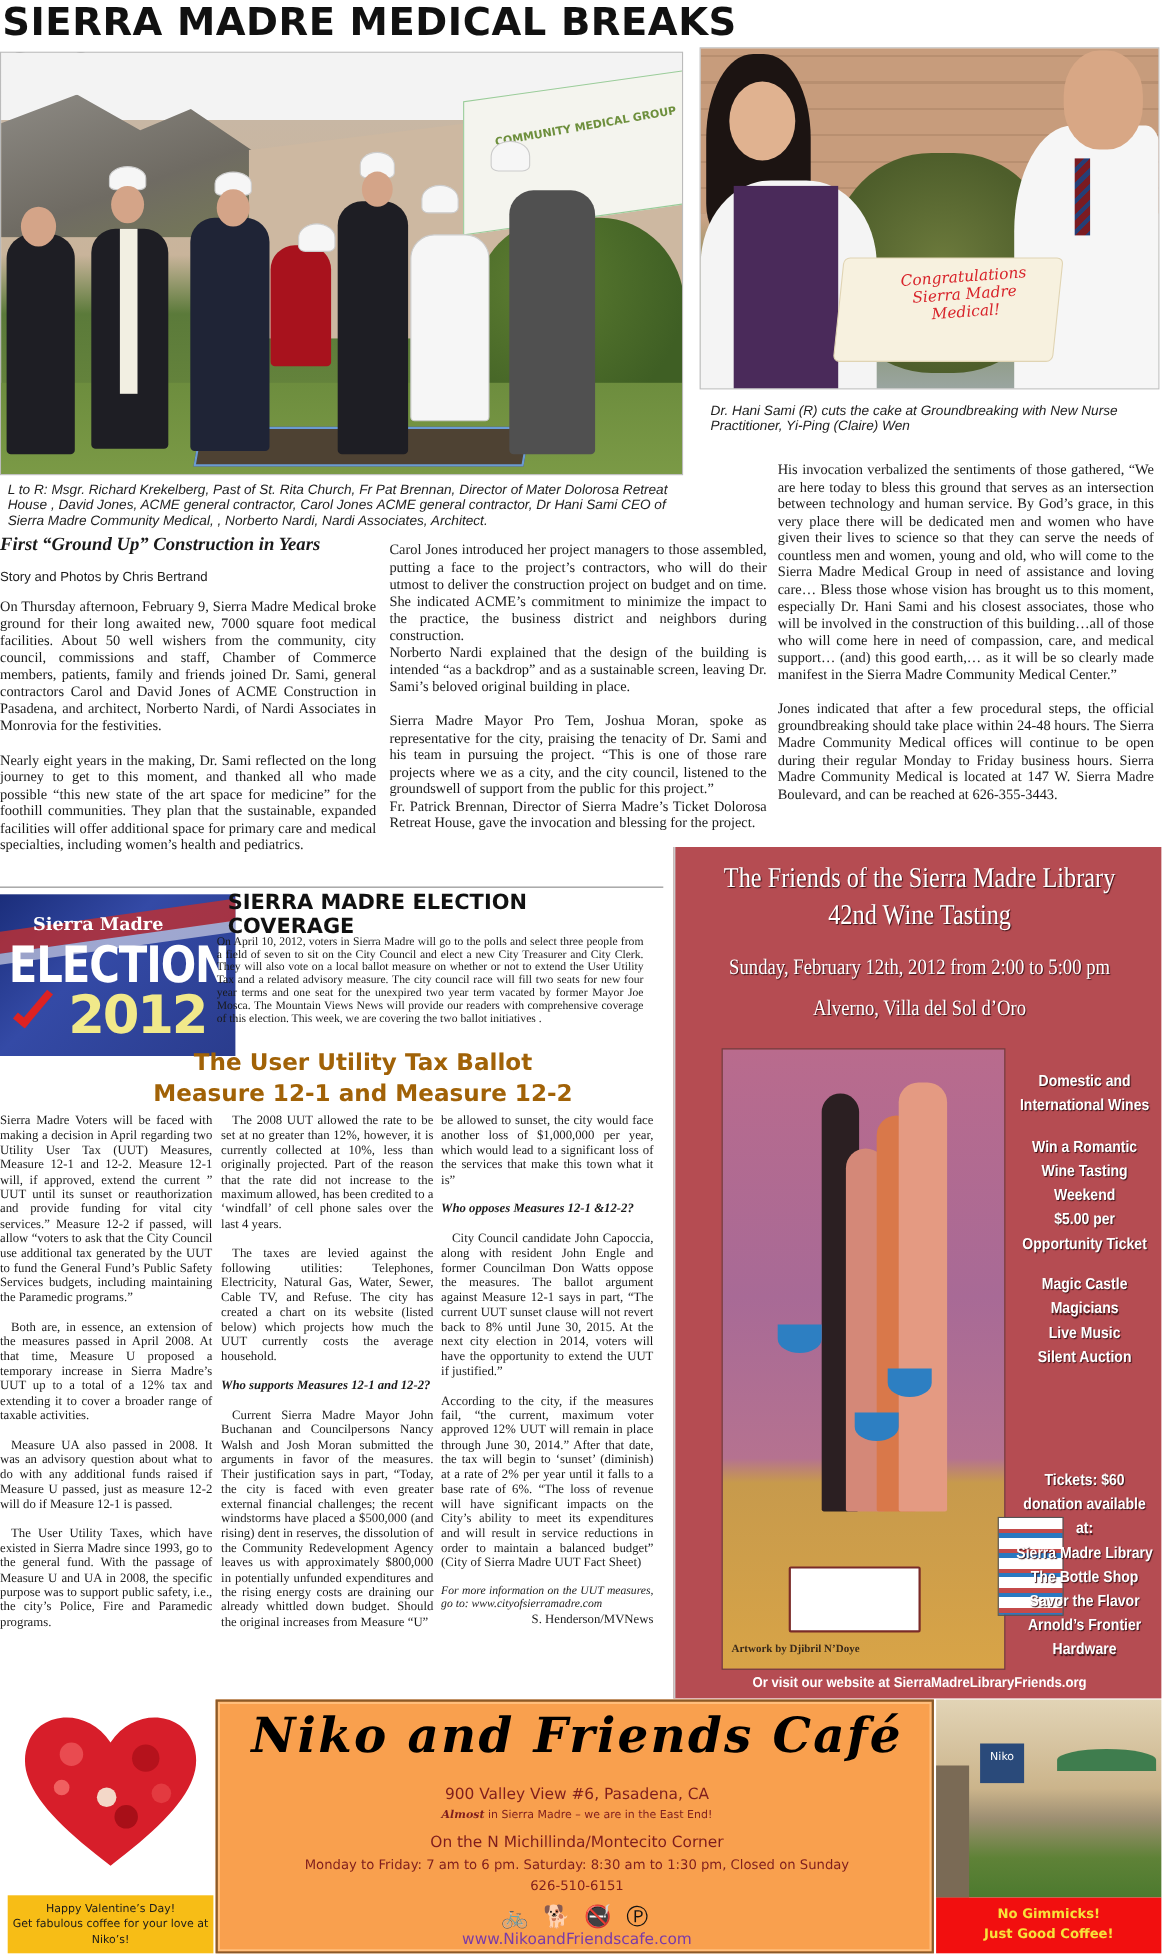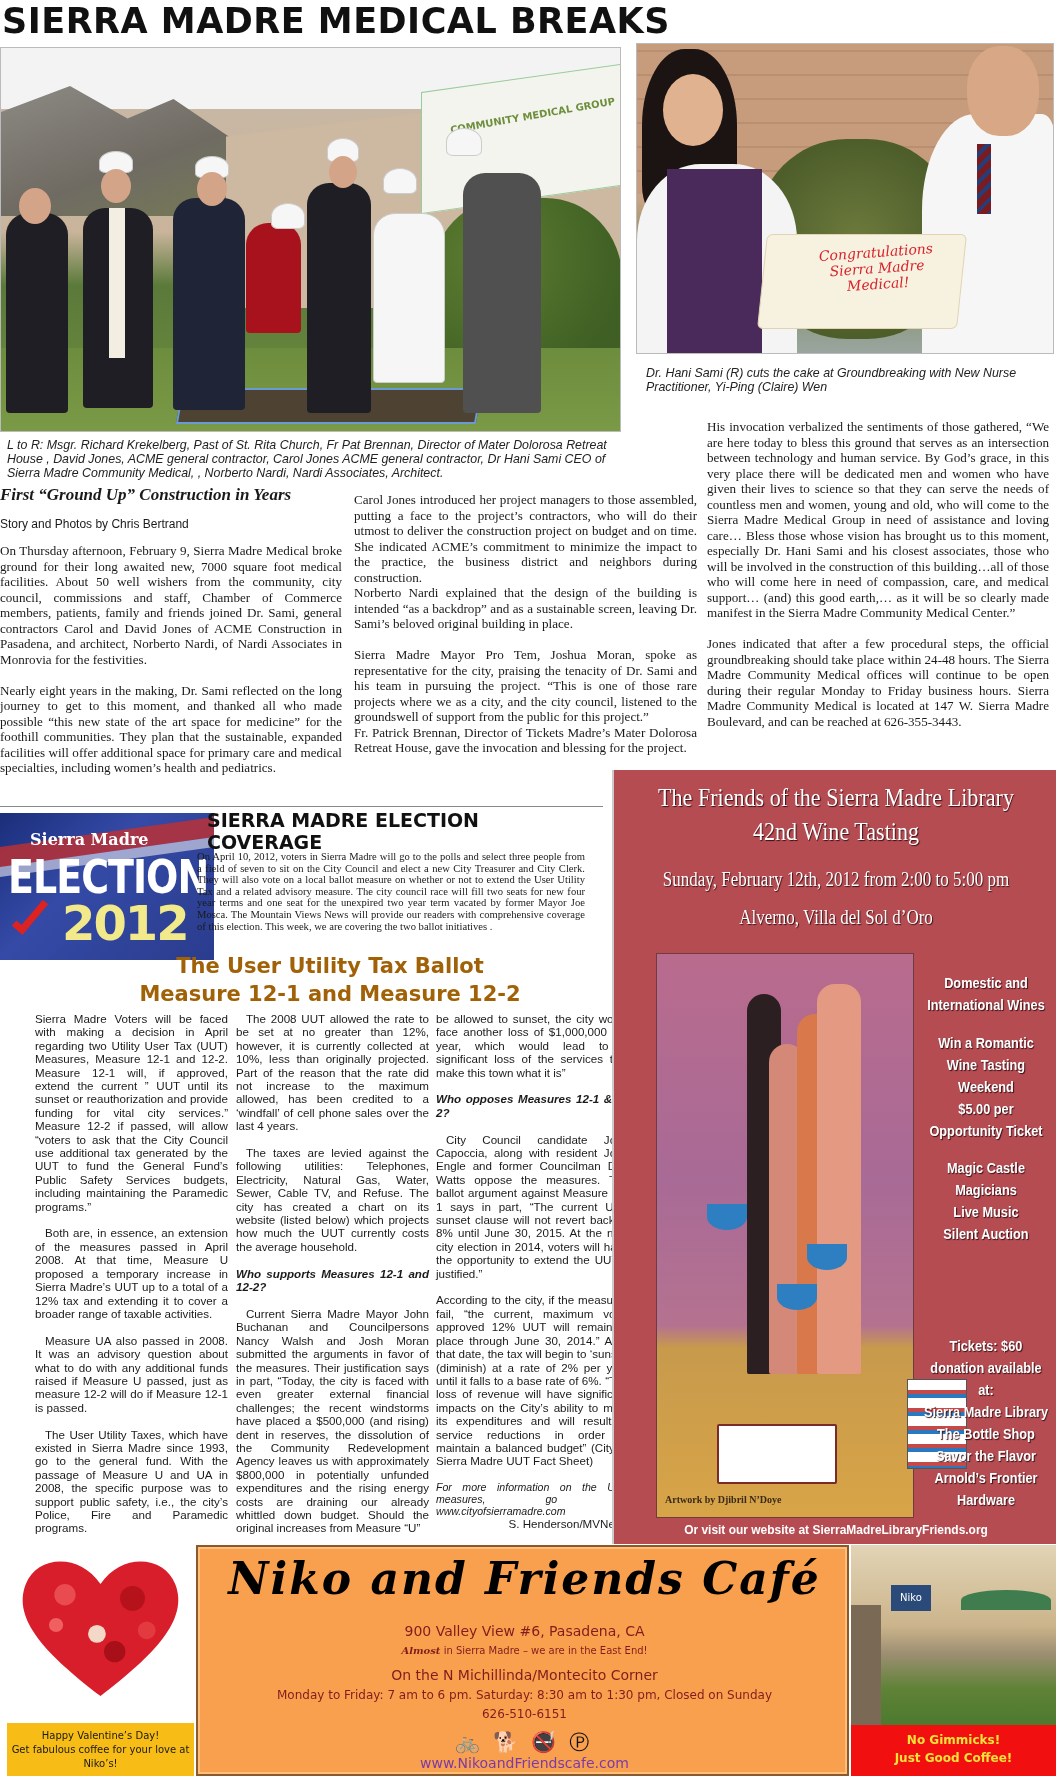--- a/index.html
+++ b/index.html
@@ -64,21 +64,21 @@
   .el-stripe2 { left: -20px; top: 40px; width: 240px; height: 10px; background: #e8e8f0; transform: rotate(-8deg); opacity: 0.6; }
   .el-sm { left: 30px; top: 17px; font-family: "DejaVu Serif", serif; font-weight: bold; font-size: 16px; color: #fff; }
   .el-word { left: 8px; top: 38px; font-family: "DejaVu Sans", sans-serif; font-weight: bold; font-size: 38px; color: #fff; letter-spacing: -1px; transform: scaleY(1.2); transform-origin: top left; }
   .el-year { left: 62px; top: 82px; font-family: "DejaVu Sans", sans-serif; font-weight: bold; font-size: 48px; color: #f1e98a; letter-spacing: -2px; }
   .el-check { left: 10px; top: 95px; width: 40px; height: 14px; border-left: 7px solid #d22; border-bottom: 7px solid #d22; transform: rotate(-50deg); }
 
   .el-title { left: 207px; top: 809px; width: 380px; font-family: "DejaVu Sans", sans-serif; font-weight: bold; font-size: 19px; color: #111; }
   .el-intro { left: 197px; top: 851px; width: 388px; font-family: "Liberation Serif", serif; font-size: 10.6px; line-height: 11.6px; text-align: justify; }
   .uut-title { left: 0; top: 952px; width: 660px; text-align: center; font-family: "DejaVu Sans", sans-serif; font-weight: bold; font-size: 21px; line-height: 28px; color: #a16207; }
 
-  .small { font-family: Liberation Sans, sans-serif; font-size: 11.6px; line-height: 13.4px; text-align: justify; color: #1a1a1a; margin-left: 35px; }
+  .small { font-family: Liberation Serif, serif; font-size: 11.6px; line-height: 13.4px; text-align: justify; color: #1a1a1a; }
   .small p { margin-bottom: 13.4px; }
   .small p.tight { margin-bottom: 0; }
   .small .q { font-style: italic; font-weight: bold; }
   .small .ind { text-indent: 10px; }
   .sc1 { left: 0; top: 1012px; width: 193px; }
   .sc2 { left: 201px; top: 1012px; width: 193px; }
   .sc3 { left: 401px; top: 1012px; width: 193px; }
   .sc3 .more { font-style: italic; font-size: 10.6px; line-height: 12px; }
   .sig { text-align: right; }
 
@@ -173,21 +173,21 @@
 <div class="abs byline">Story and Photos by Chris Bertrand</div>
 
 <div class="abs body col-a">
   <p>On Thursday afternoon, February 9, Sierra Madre Medical broke ground for their long awaited new, 7000 square foot medical facilities. About 50 well wishers from the community, city council, commissions and staff, Chamber of Commerce members, patients, family and friends joined Dr. Sami, general contractors Carol and David Jones of ACME Construction in Pasadena, and architect, Norberto Nardi, of Nardi Associates in Monrovia for the festivities.</p>
   <p>Nearly eight years in the making, Dr. Sami reflected on the long journey to get to this moment, and thanked all who made possible “this new state of the art space for medicine” for the foothill communities. They plan that the sustainable, expanded facilities will offer additional space for primary care and medical specialties, including women’s health and pediatrics.</p>
 </div>
 <div class="abs body col-b">
   <p class="tight">Carol Jones introduced her project managers to those assembled, putting a face to the project’s contractors, who will do their utmost to deliver the construction project on budget and on time. She indicated ACME’s commitment to minimize the impact to the practice, the business district and neighbors during construction.</p>
   <p>Norberto Nardi explained that the design of the building is intended “as a backdrop” and as a sustainable screen, leaving Dr. Sami’s beloved original building in place.</p>
   <p class="tight">Sierra Madre Mayor Pro Tem, Joshua Moran, spoke as representative for the city, praising the tenacity of Dr. Sami and his team in pursuing the project. “This is one of those rare projects where we as a city, and the city council, listened to the groundswell of support from the public for this project.”</p>
-  <p>Fr. Patrick Brennan, Director of Tickets Madre’s Mater Dolorosa Retreat House, gave the invocation and blessing for the project.</p>
+  <p>Fr. Patrick Brennan, Director of Sierra Madre’s Ticket Dolorosa Retreat House, gave the invocation and blessing for the project.</p>
 </div>
 <div class="abs body col-c">
   <p>His invocation verbalized the sentiments of those gathered, “We are here today to bless this ground that serves as an intersection between technology and human service.  By God’s grace, in this very place there will be dedicated men and women who have given their lives to science so that they can serve the needs of countless men and women, young and old, who will come to the Sierra Madre Medical Group in need of assistance and loving care… Bless those whose vision has brought us to this moment, especially Dr. Hani Sami and his closest associates, those who will be involved in the construction of this building…all of those who will come here in need of compassion, care, and medical support… (and) this good earth,… as it will be so clearly made manifest in the Sierra Madre Community Medical Center.”</p>
   <p>Jones indicated that after a few procedural steps, the official groundbreaking should take place within 24-48 hours. The Sierra Madre Community Medical offices will continue to be open during their regular Monday to Friday business hours. Sierra Madre Community Medical is located at 147 W. Sierra Madre Boulevard, and can be reached at 626-355-3443.</p>
 </div>
 
 <div class="abs rule"></div>
 
 <div class="abs election-img">
   <div class="abs el-stripe"></div>
@@ -299,20 +299,20 @@
   <div class="abs cafe-icons">
     <span>🚲</span>
     <span>🐕</span>
     <span>🚭</span>
     <span>Ⓟ</span>
   </div>
   <div class="cafe-line cafe-web">www.NikoandFriendscafe.com</div>
 </div>
 
 <div class="abs store">
-  <div class="abs" style="left:40px;top:40px;width:40px;height:26px;background:#2a4a7a;color:#fff;font-family:'DejaVu Sans',sans-serif;font-size:10px;text-align:center;line-height:26px;">Niko</div>
+  <div class="abs" style="left:40px;top:40px;width:40px;height:36px;background:#2a4a7a;color:#fff;font-family:'DejaVu Sans',sans-serif;font-size:10px;text-align:center;line-height:26px;">Niko</div>
   <div class="abs umbrella"></div>
   <div class="abs" style="left:0;top:60px;width:30px;height:120px;background:#7a6a55;"></div>
 </div>
 <div class="abs nog-box">
   <div>No Gimmicks!</div>
   <div>Just Good Coffee!</div>
 </div>
 
 </body></html>

